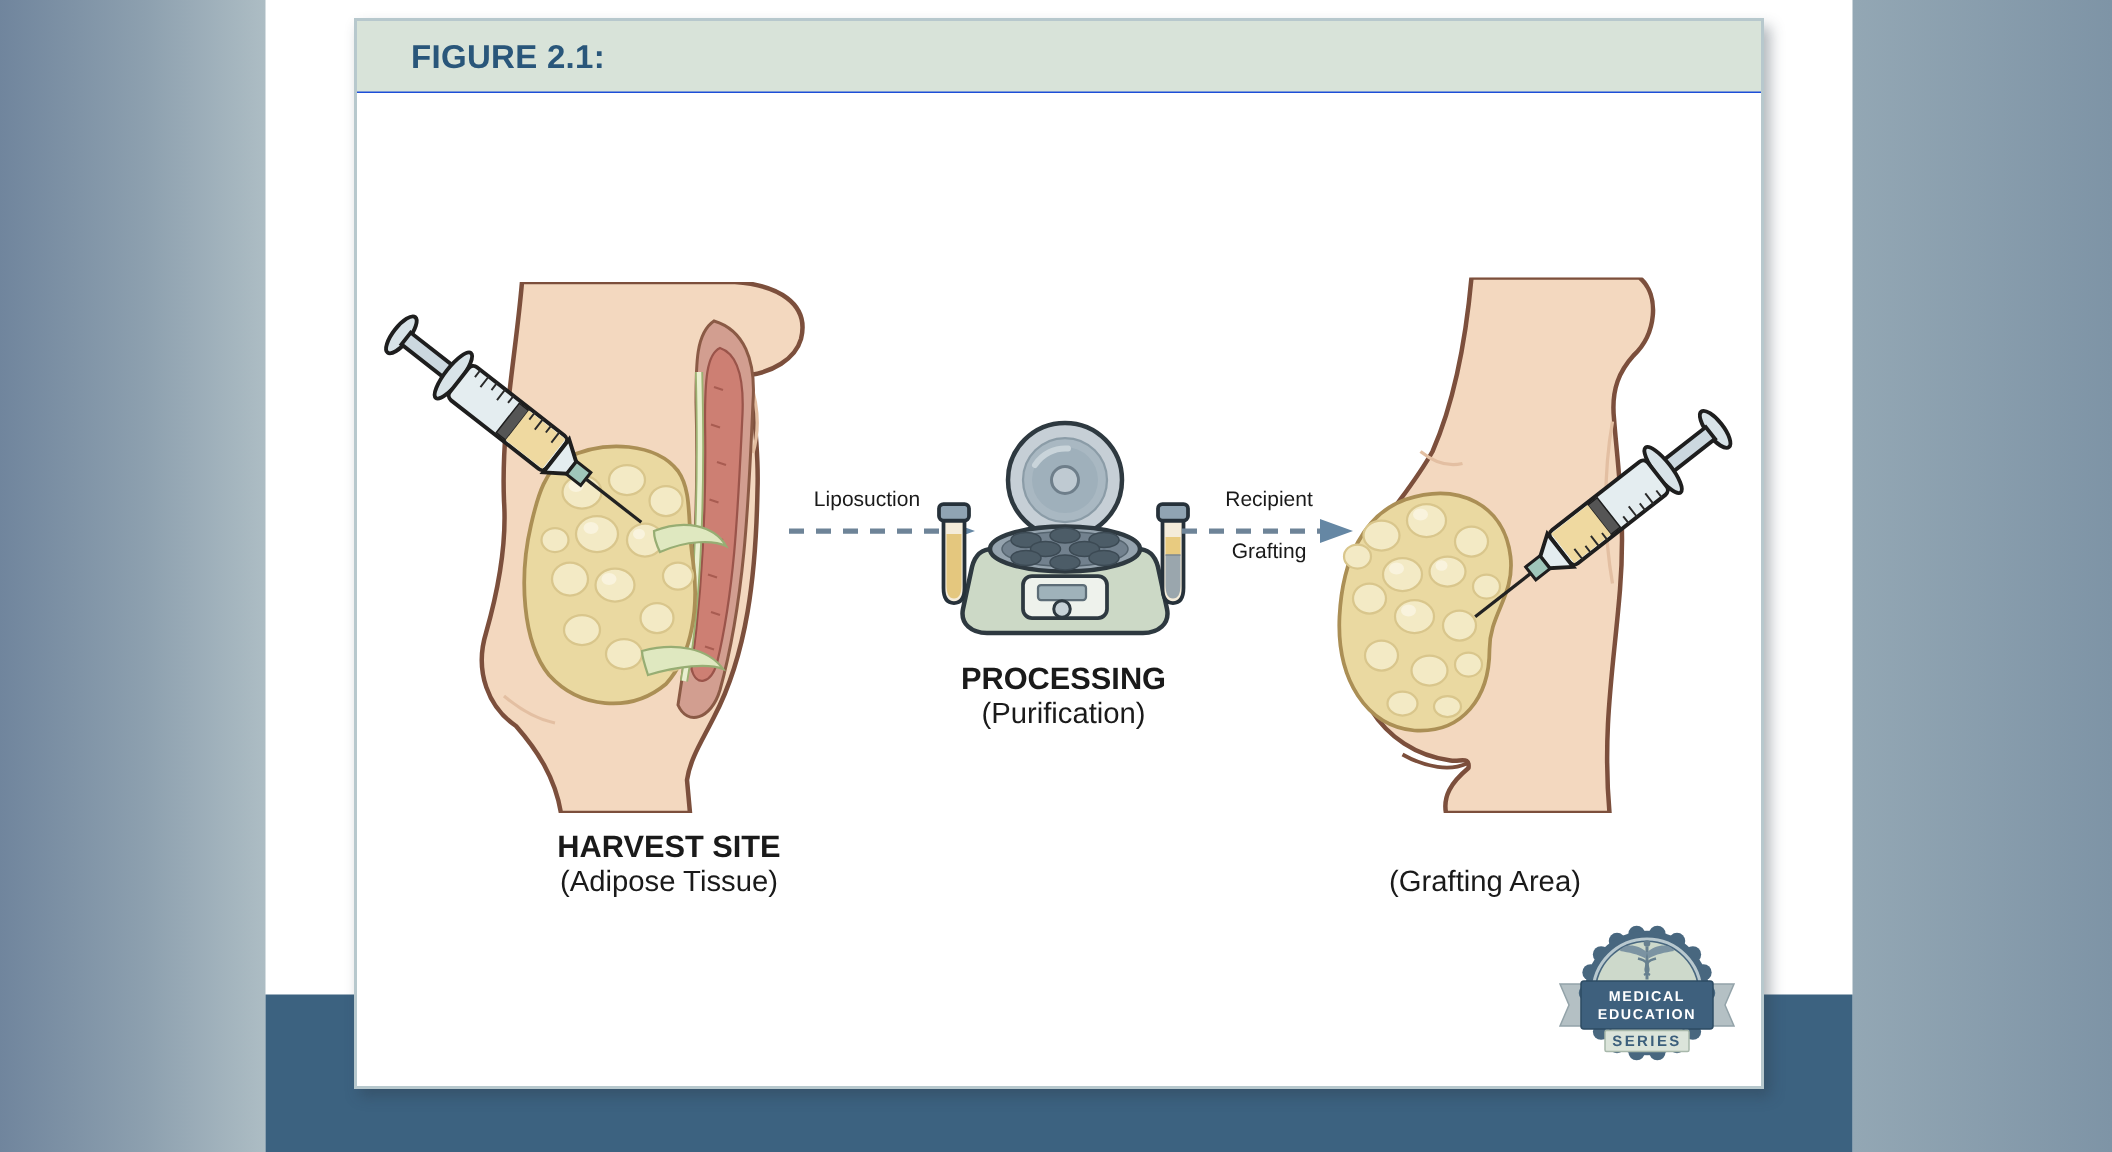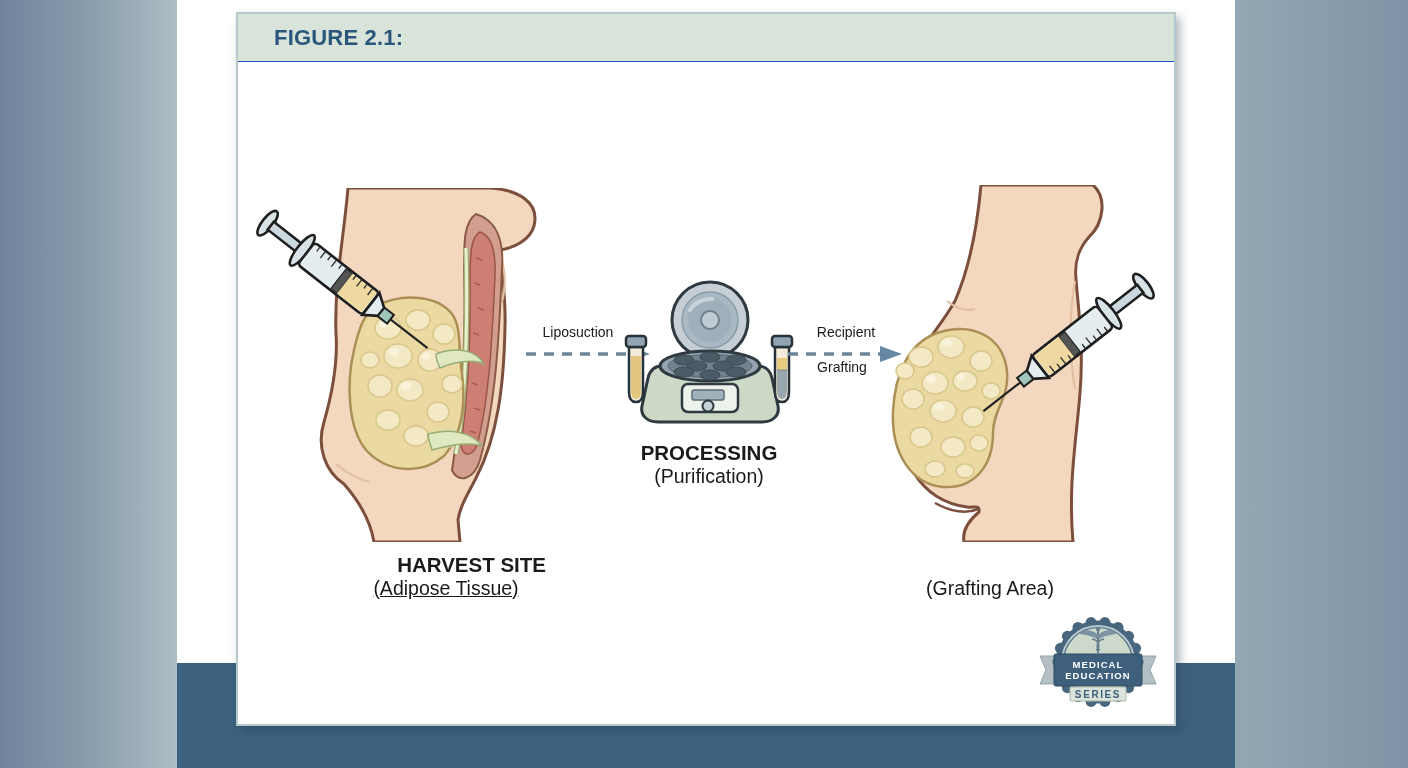--- a/index.html
+++ b/index.html
@@ -154,21 +154,21 @@
       <line x1="157" y1="90" x2="167" y2="90" stroke="#7b8790" stroke-width="1"></line>
       <rect x="152" y="56" width="20" height="11" rx="3" fill="#90a4b3" stroke="#26313a" stroke-width="2.5"></rect>
     </g>
   </svg>
 
   <div class="lbl arrow-lbl" style="left:550px;top:310px;width:116px;">Recipient</div>
   <svg class="abs" style="left:550px;top:331px;" width="116" height="18" viewBox="0 0 116 18">
     <line x1="0" y1="9" x2="92" y2="9" stroke="#6e8498" stroke-width="3.5" stroke-dasharray="10 8"></line>
     <polygon points="92,1 114,9 92,17" fill="#6587a4"></polygon>
   </svg>
-  <div class="lbl arrow-lbl" style="left:522px;top:345px;width:116px;padding-left:24px;">Grafting</div>
+  <div class="lbl arrow-lbl" style="left:550px;top:345px;width:116px;">Grafting</div>
 
   <svg class="abs" style="left:639px;top:171px;" width="280" height="357" viewBox="0 0 280 357">
     <path d="M104,0 C100,44 92,84 78,116 C58,152 30,172 24,216 C16,272 44,316 90,322
              C97,323 103,319 102,327 C90,337 85,346 87,357 L196,357
              C191,300 199,258 203,208 C207,160 201,122 199,94 C197,74 203,62 212,52
              C227,38 230,12 216,0 Z" fill="#f3d8bf" stroke="#7c4f3c" stroke-width="3" stroke-linejoin="round"></path>
     <path d="M58,318 C74,327 90,329 101,324" fill="none" stroke="#7c4f3c" stroke-width="2.5"></path>
     <path d="M198,96 C192,130 192,170 198,204" fill="none" stroke="#e3bfa2" stroke-width="2.2"></path>
     <path d="M70,116 C80,124 90,126 98,124" fill="none" stroke="#e3bfa2" stroke-width="2.2"></path>
 
@@ -211,22 +211,22 @@
                M104,-14 l0,6 M111,-14 l0,9 M118,-14 l0,6 M125,-14 l0,9" stroke="#2a2a2a" stroke-width="1.3" fill="none"></path>
       <polygon points="133,-14 146,-5 146,5 133,14" fill="#e4edf0"></polygon>
       <rect x="146" y="-5.5" width="12" height="11" fill="#9fc6ba" stroke-width="2"></rect>
       <line x1="158" y1="0" x2="205" y2="0" stroke="#222222" stroke-width="2.2"></line>
     </g>
   </svg>
 
   <div class="lbl lbl-bold" style="left:371px;top:427px;width:200px;">PROCESSING</div>
   <div class="lbl lbl-reg" style="left:371px;top:451px;width:200px;">(Purification)</div>
 
-  <div class="lbl lbl-bold" style="left:108px;top:539px;width:200px;text-align:right;">HARVEST SITE</div>
-  <div class="lbl lbl-reg" style="left:108px;top:563px;width:200px;text-decoration:underline;">(Adipose Tissue)</div>
+  <div class="lbl lbl-bold" style="left:108px;top:539px;width:200px;">HARVEST SITE</div>
+  <div class="lbl lbl-reg" style="left:108px;top:563px;width:200px;">(Adipose Tissue)</div>
 
   <div class="lbl lbl-reg" style="left:652px;top:563px;width:200px;">(Grafting Area)</div>
 
   <svg class="abs" style="left:796px;top:602px;" width="128" height="100" viewBox="0 0 128 100">
 
     <polygon points="26,40 6,40 12,54 6,68 26,68" fill="#b4c0c4" stroke="#93a3a9" stroke-width="1"></polygon>
     <polygon points="102,40 122,40 116,54 122,68 102,68" fill="#b4c0c4" stroke="#93a3a9" stroke-width="1"></polygon>
 
     <g fill="#48677f">
       <circle cx="104" cy="46" r="5.5"></circle>

